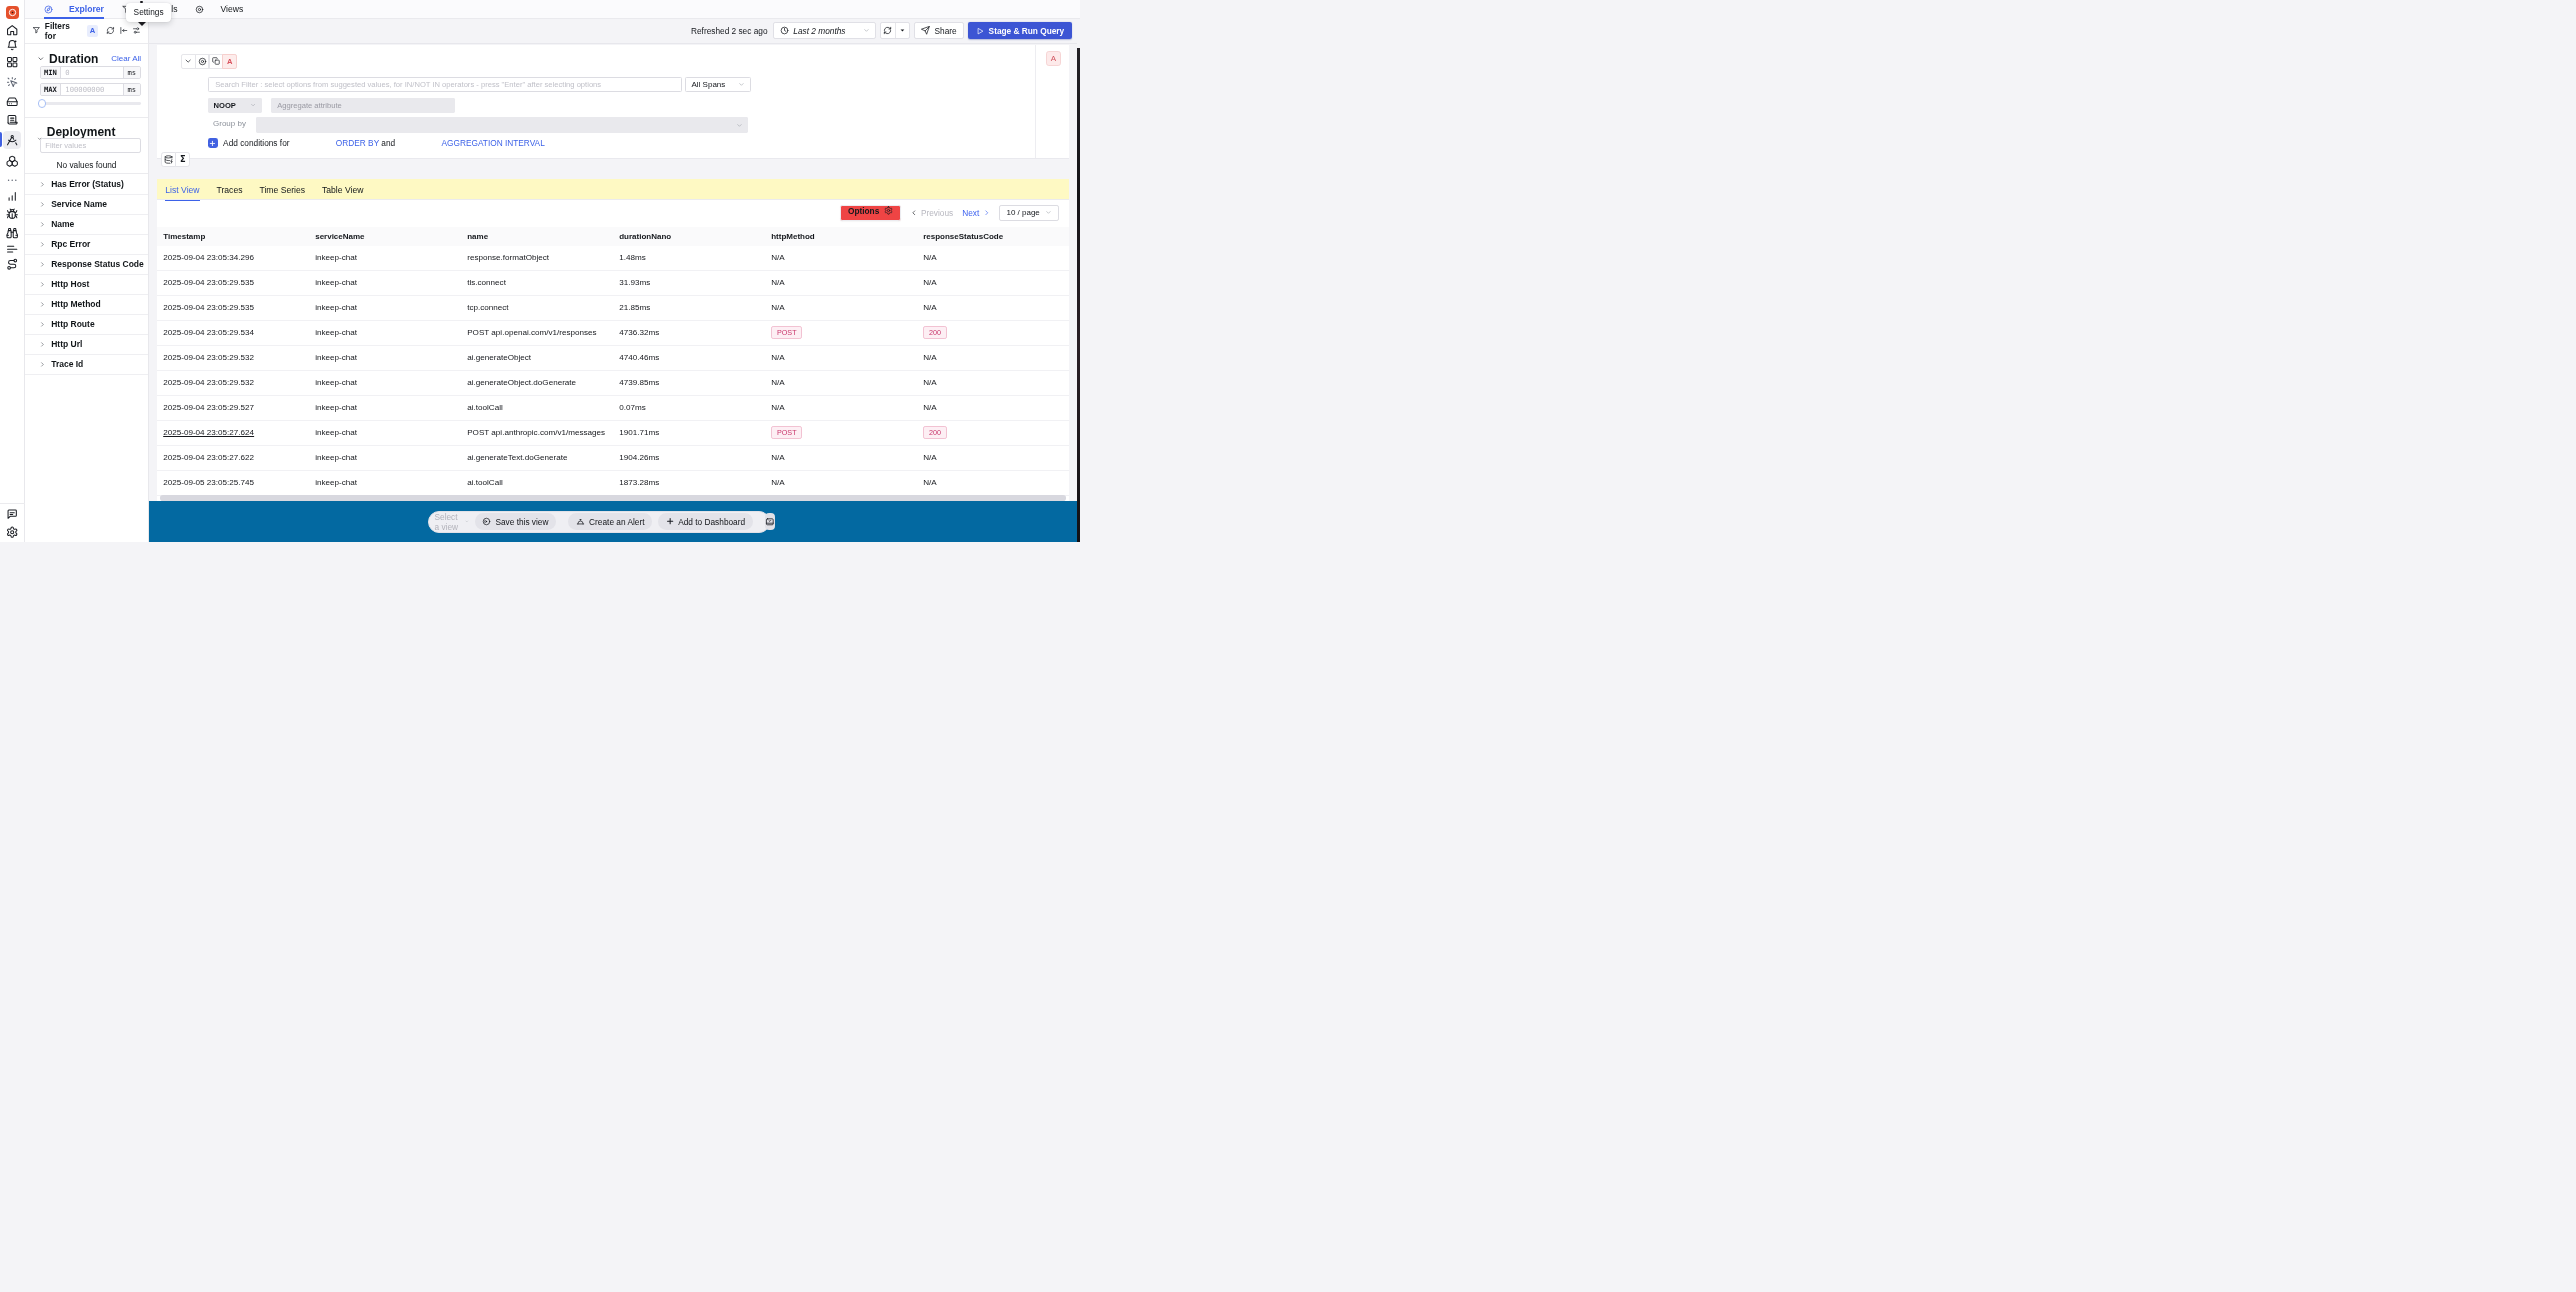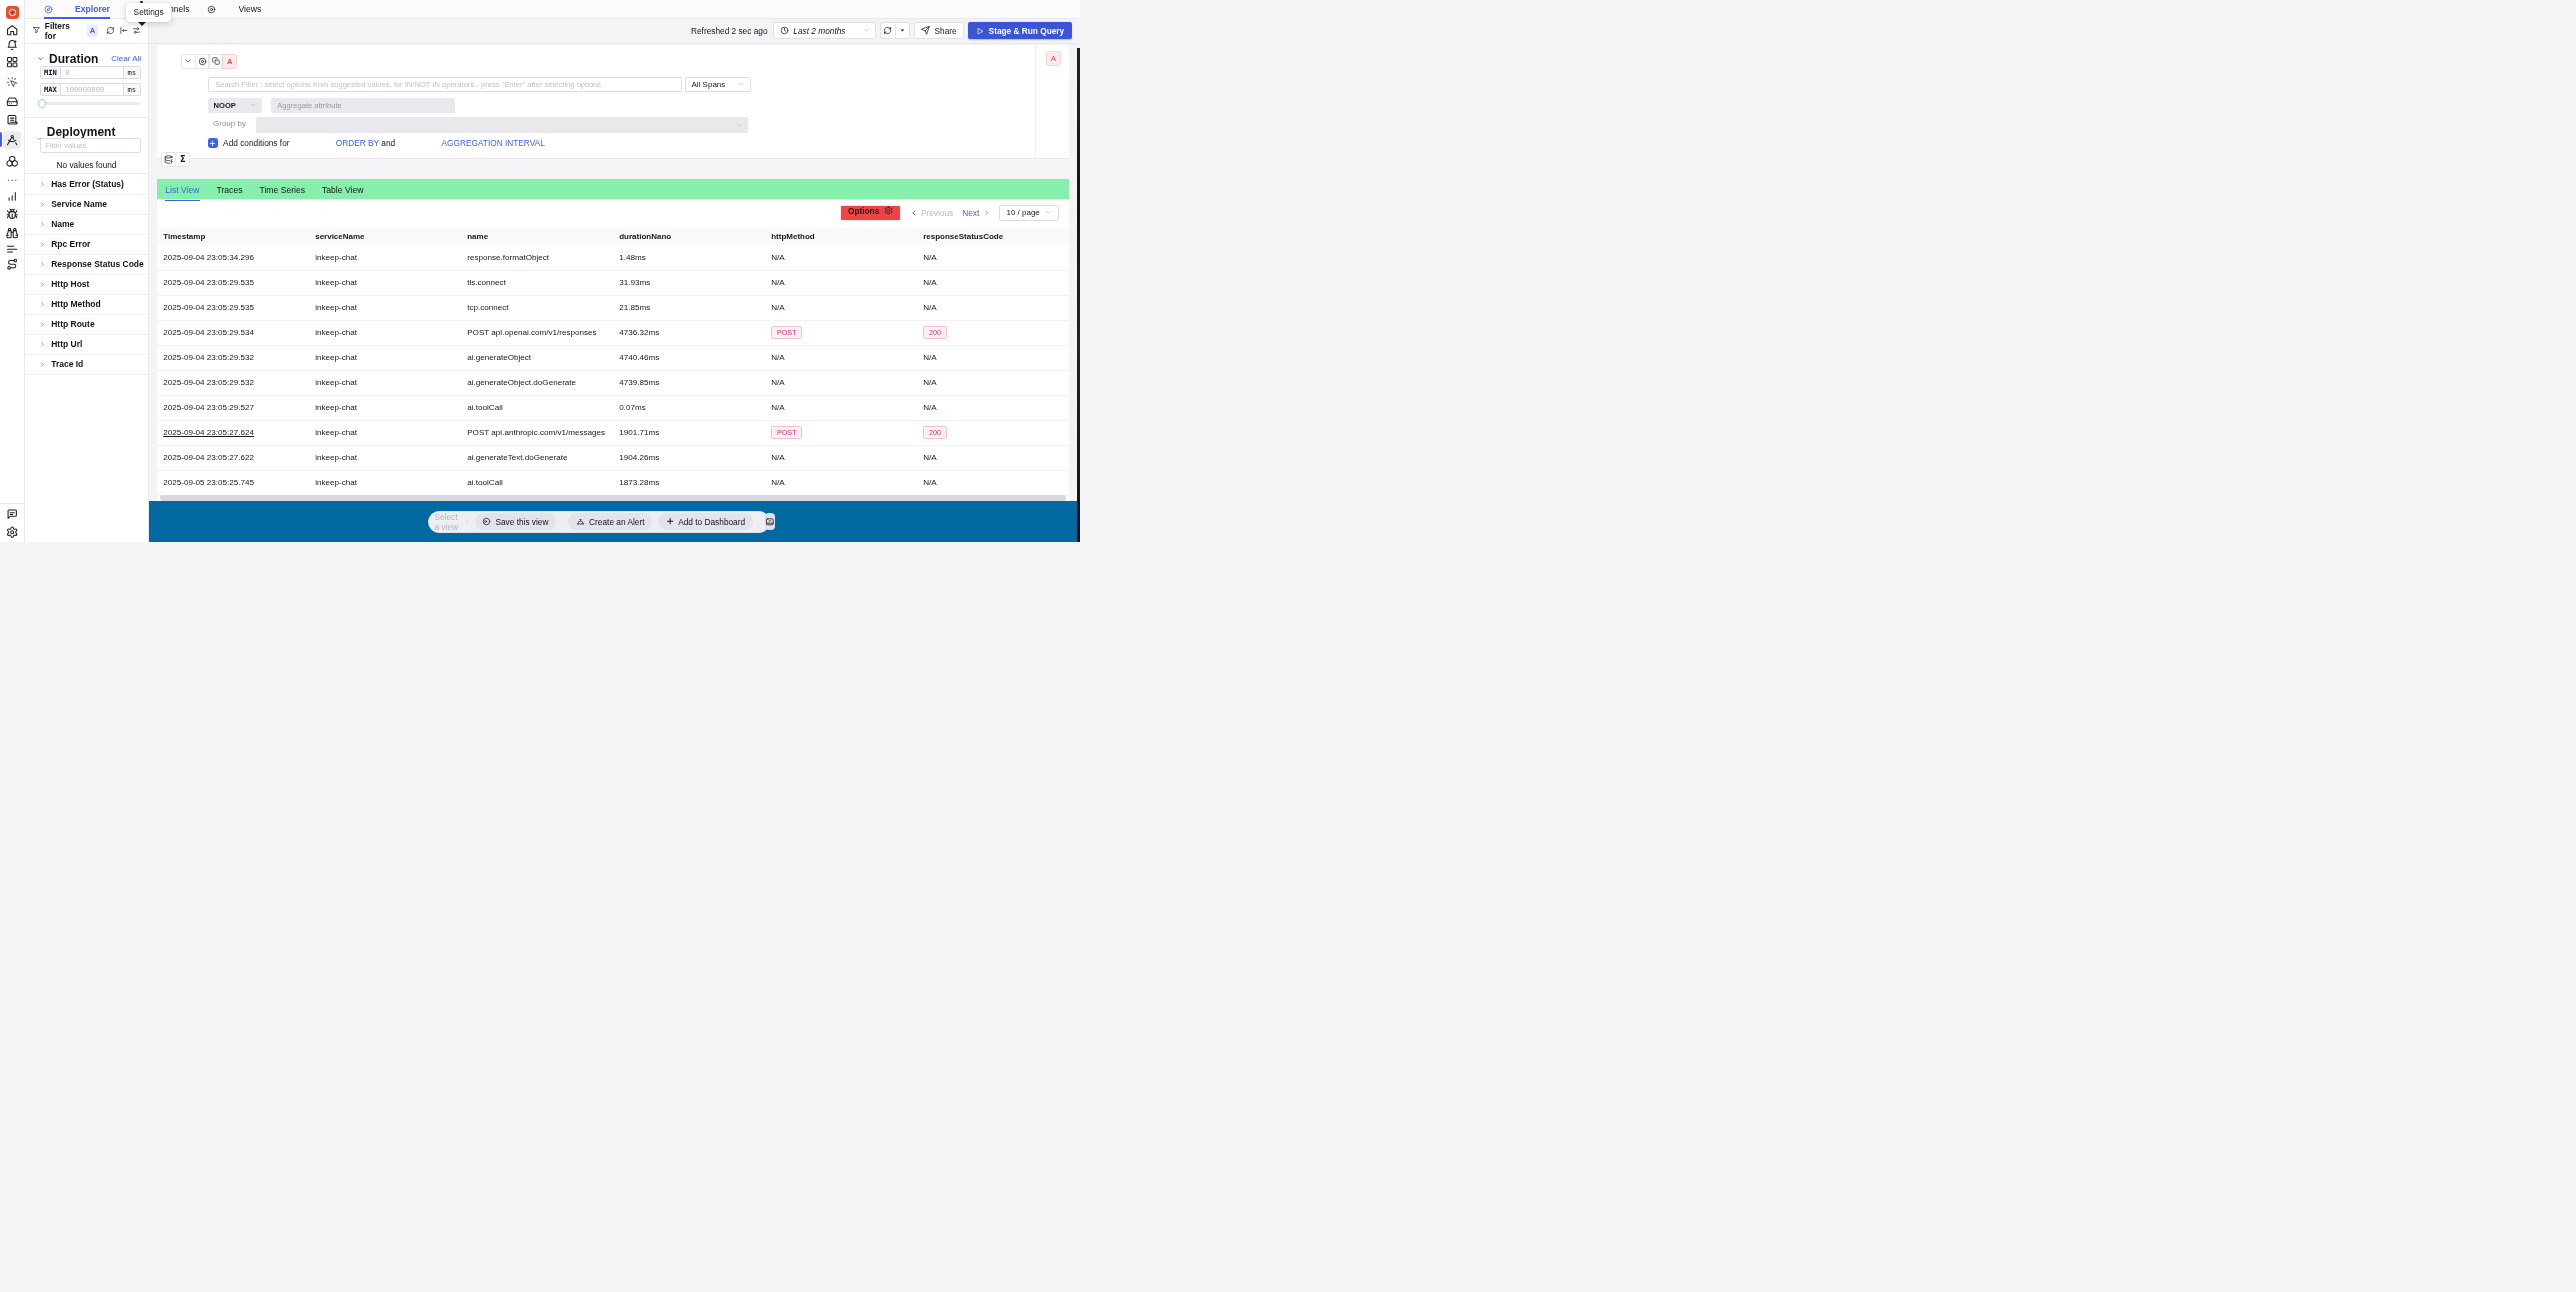--- a/index.html
+++ b/index.html
@@ -15,21 +15,21 @@
   .rail { position:absolute; left:0; top:0; width:25px; height:542px; background:#fff; border-right:0.7px solid #e8e8ec; z-index:30; }
   .rail .logo { position:absolute; left:5.5px; top:5.5px; width:13.8px; height:13.8px; border-radius:3.4px; background:#e5512c; display:flex; align-items:center; justify-content:center; }
   .rail-item { position:absolute; left:6.2px; width:12.4px; height:12.4px; cursor:pointer; }
   .rail-active-bg { position:absolute; left:3.4px; top:131px; width:18px; height:18px; background:#ececf0; border-radius:4.1px; }
   .rail-indicator { position:absolute; left:0; top:132px; width:2.1px; height:15px; background:#4161e1; border-radius:0 2.1px 2.1px 0; }
   .rail-divider { position:absolute; left:0; top:503px; width:25px; border-top:0.7px solid #ebebee; }
 
   
   .tabstrip { position:absolute; left:25px; top:0; right:0; height:18.6px; background:#fbfbfd; border-bottom:0.7px solid #eaeaee; z-index:5; }
   .tabs { position:absolute; left:19px; top:0; height:18.6px; display:flex; gap:18px; }
-  .tab { display:flex; align-items:center; gap:22px; font-size:8.6px; color:#121619; height:18.6px; position:relative; cursor:pointer; }
+  .tab { display:flex; align-items:center; gap:16px; font-size:8.6px; color:#121619; height:18.6px; position:relative; cursor:pointer; }
   .tab.active { color:#3d62e8; font-weight:700; }
   .tab.active:after { content:""; position:absolute; left:0; right:0; bottom:0; height:1.4px; background:#3d62e8; }
 
   
   .filters { position:absolute; left:25px; top:18.6px; width:124px; bottom:0; background:#fff; border-right:0.7px solid #e8e8ec; z-index:4; }
   .fhead { position:absolute; left:0; top:0; width:100%; height:25.5px; border-bottom:0.7px solid #ebebee; display:flex; align-items:center; padding:0 6.9px; gap:4.1px; }
   .fhead .ttl { font-size:8.3px; font-weight:700; color:#121619; }
   .chipA { width:11.7px; height:11.7px; border-radius:2.1px; background:#e8edfd; color:#3d62e8; font-size:7.6px; font-weight:700; display:flex; align-items:center; justify-content:center; }
   .fhead .spacer { flex:1; }
   .fico { width:9px; height:9px; color:#2a2e35; cursor:pointer; }
@@ -79,21 +79,21 @@
   .addcond { position:absolute; left:51px; top:93px; display:flex; align-items:center; gap:5.5px; font-size:8.3px; color:#15181d; }
   .plusbox { width:9.6px; height:9.6px; background:#4161e1; border-radius:2.4px; color:#fff; display:flex; align-items:center; justify-content:center; cursor:pointer; }
   .minibar { position:absolute; left:4.1px; top:107px; display:flex; z-index:6; }
   .minibtn { width:15px; height:14.5px; background:#fff; border:0.7px solid #e4e4e9; display:flex; align-items:center; justify-content:center; cursor:pointer; }
   .minibtn + .minibtn { margin-left:-0.7px; }
   .sigma { font-size:8.3px; font-weight:700; color:#15181d; font-family:"DejaVu Sans", sans-serif; }
   .qbadgeA { position:absolute; left:889px; top:6.2px; width:15px; height:15px; background:#fdeaea; border:0.7px solid #f6d5d5; border-radius:2.8px; color:#d0545e; font-size:8px; display:flex; align-items:center; justify-content:center; cursor:pointer; }
 
   
   .rescard { position:absolute; left:157px; top:179px; width:912px; height:322px; background:#fff; }
-  .restabs { position:absolute; left:0; top:0; right:0; height:21.4px; border-bottom:0.7px solid #ebebee; display:flex; gap:17px; padding-left:8.3px; background:#86efac; }
+  .restabs { position:absolute; left:0; top:0; right:0; height:21.4px; border-bottom:0.7px solid #ebebee; display:flex; gap:17px; padding-left:8.3px; background:#fef9c3; }
   .restab { font-size:8.6px; color:#121619; display:flex; align-items:center; height:21.4px; position:relative; cursor:pointer; }
   .restab.active { color:#3d62e8; }
   .restab.active:after { content:""; position:absolute; left:0; right:0; bottom:-0.7px; height:1.4px; background:#3d62e8; }
   .optrow { position:absolute; top:25.5px; right:9.6px; display:flex; align-items:center; gap:9px; }
   .optbtn { height:16.5px; background:#ef4444; border:0.7px solid #ececf0; border-radius:2.1px; box-shadow:0 0.7px 1.4px rgba(0,0,0,.04); display:flex; align-items:flex-start; gap:4.8px; font-size:8.3px; font-weight:700; color:#15181d; padding:0 6.9px; cursor:pointer; }
   .pager { display:flex; align-items:center; gap:3.4px; font-size:8.3px; cursor:pointer; }
   .pager.disabled { color:#b8b8c0; cursor:default; }
   .pager.next { color:#3e63f0; }
   .pagesize { height:16.5px; border:0.7px solid #dcdce2; border-radius:2.1px; background:#fff; display:flex; align-items:center; gap:5.5px; font-size:8px; color:#15181d; padding:0 6.2px; cursor:pointer; }
 

